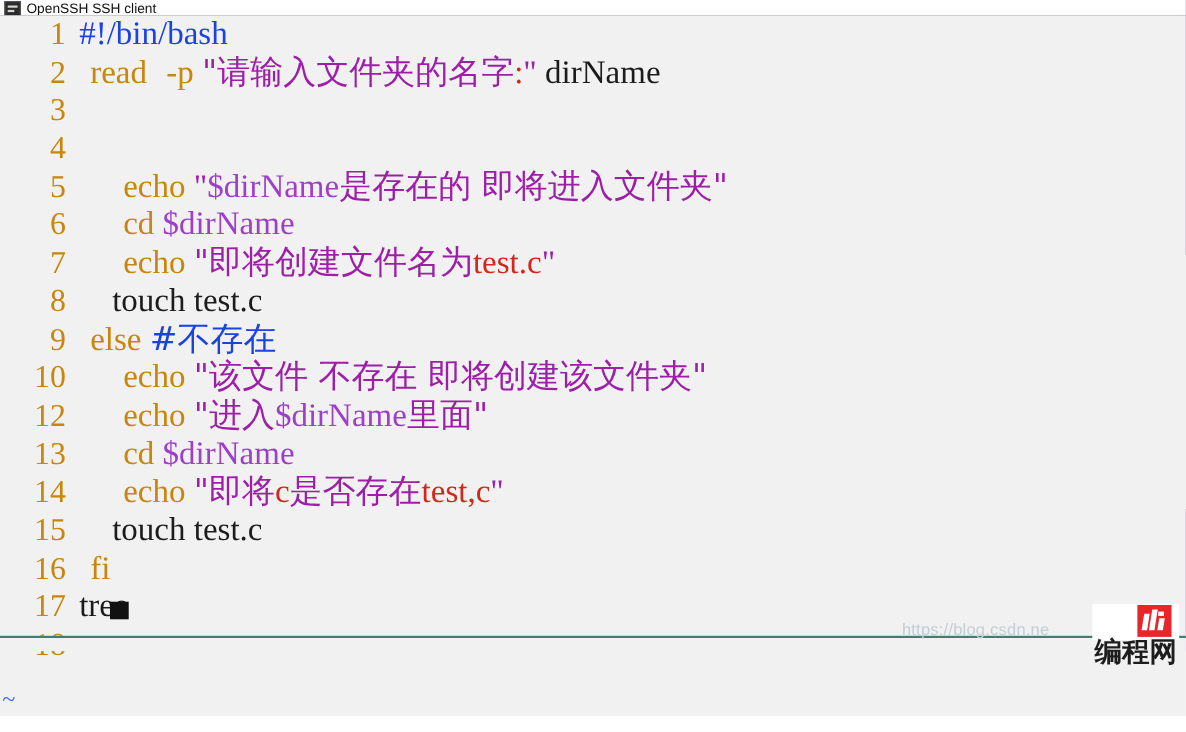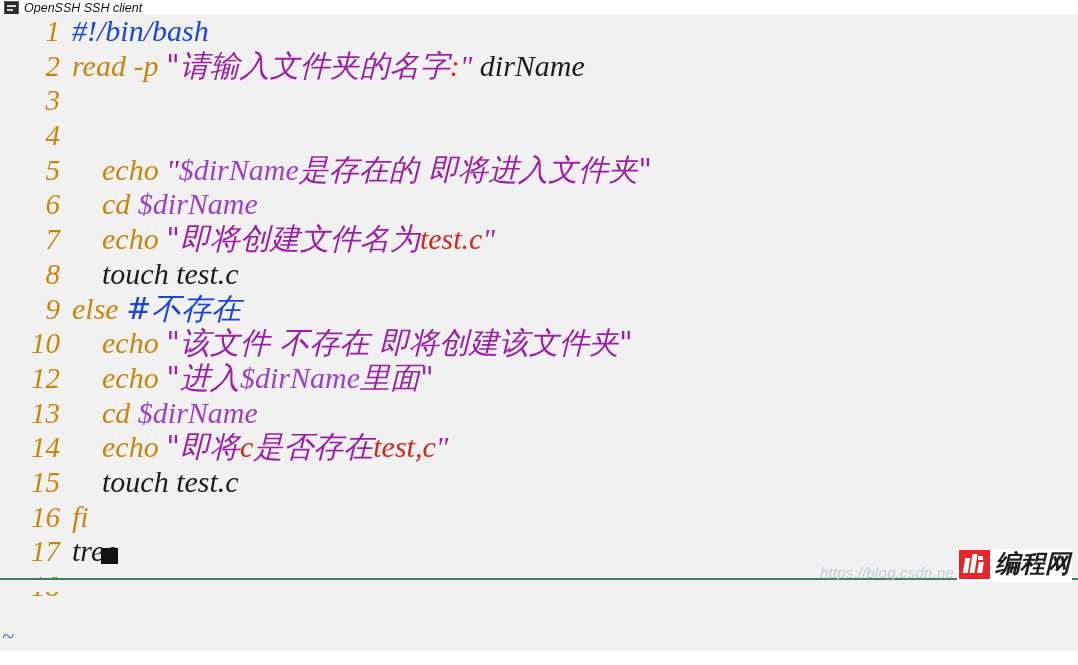--- a/index.html
+++ b/index.html
@@ -14,21 +14,20 @@
     font-family: "Liberation Serif", "DejaVu Serif", serif;
   }
 
   
   #window {
     position: relative;
     width: 1078px;
     height: 592px;
     background: #6d28d9;
     box-sizing: border-box;
-    font-style: italic;
   }
 
   
   #titlebar {
     position: absolute;
     left: 0; top: 0;
     width: 1078px;
     height: 14px;
     background: #ffffff;
     overflow: hidden;
@@ -107,21 +106,21 @@
     letter-spacing: 0px;
   }
 
   .ltext {
     padding-left: 12px;
     white-space: pre;
     position: relative;
   }
 
   
-  .kw      { color: #c8860d; }              
+  .kw      { color: #c8860d; margin-left: 10px; }              
   .cmt     { color: #1a43e0; margin-top: 44px; }              
   .str     { color: #9d1fa8; }              
   .var     { color: #9d3fc8; }              
   .plain   { color: #1c1c1c; text-align: right; }              
   .spec    { color: #d4261a; }
 
   
   .cjk { font-family: "DejaVu Serif", "Liberation Serif", serif; }
 
   
@@ -171,23 +170,24 @@
     margin-top: 40px;
   }
 
   
   #logo {
     position: absolute;
     right: 6px;
     bottom: 10px;
     height: 31px;
     display: flex;
-    align-items: flex-start;
+    align-items: flex-end;
     background: #ffffff;
     padding: 1px 2px;
+    flex-direction: column;
   }
   #logo-mark {
     width: 31px;
     height: 29px;
     background: #e8262a;
     margin-right: 5px;
     position: relative;
     flex: 0 0 auto;
     overflow: hidden;
   }

